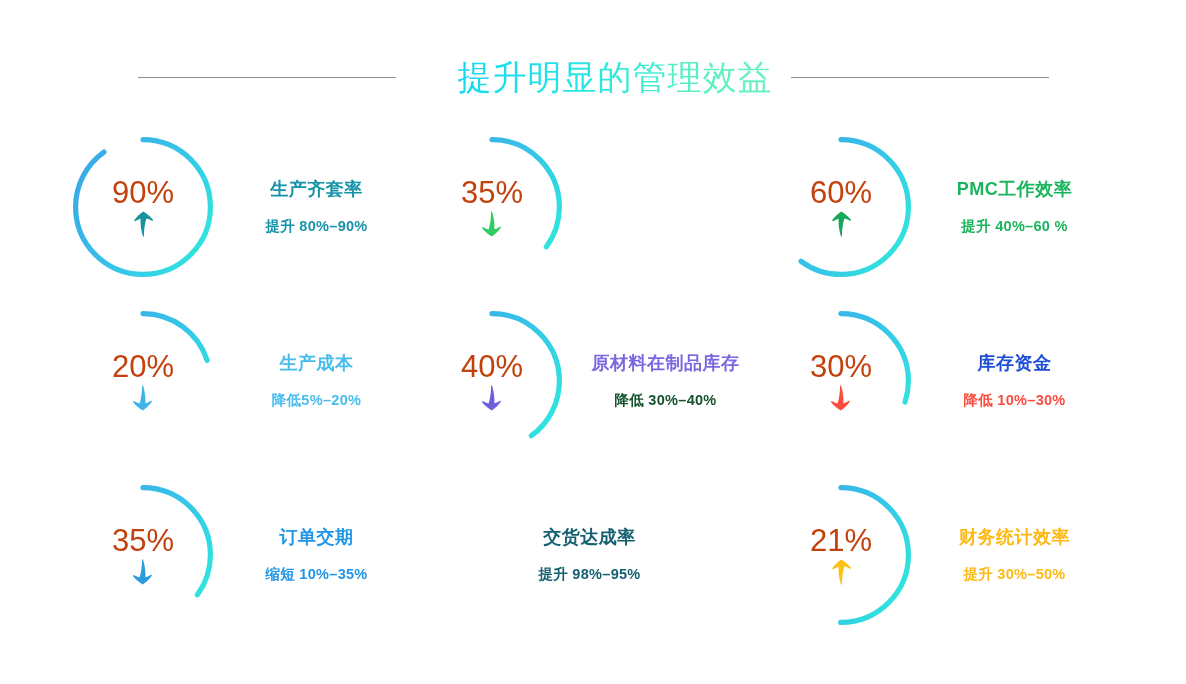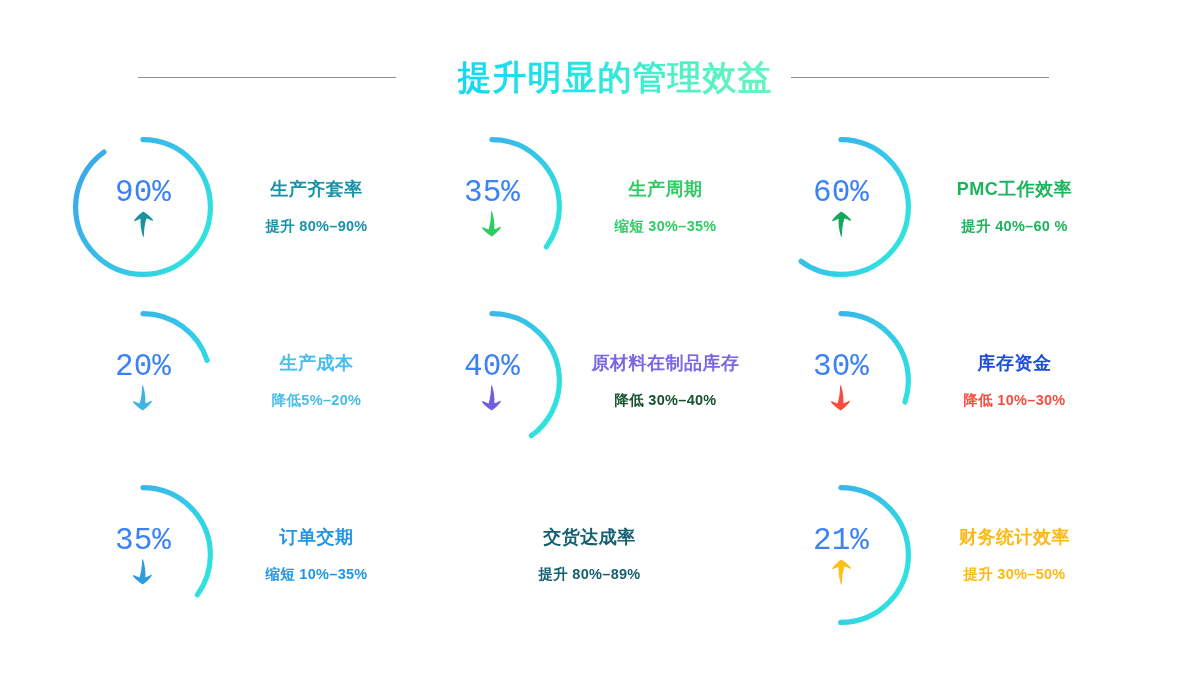--- a/index.html
+++ b/index.html
@@ -35,21 +35,21 @@
 
   .rule {
     width: 258px;
     height: 1px;
     background: #8f8f8f;
     flex: 0 0 auto;
   }
 
   .page-title {
     font-size: 34px;
-    font-weight: bold;
+    font-weight: normal;
     letter-spacing: 1px;
     white-space: nowrap;
     background-image: linear-gradient(90deg, #13D8F5 0%, #28E6E0 42%, #54F0C6 72%, #6BF2BE 100%);
     -webkit-background-clip: text;
     background-clip: text;
     color: transparent;
     -webkit-text-fill-color: transparent;
     line-height: 1.2;
     padding: 2px 0;
     margin-left: 44px;
@@ -96,24 +96,24 @@
     inset: 0;
     display: flex;
     flex-direction: column;
     align-items: center;
     justify-content: center;
   }
 
   .pct {
     font-size: 31px;
     font-weight: 400;
-    color: #3b82f6;
+    color: #c2410c;
     line-height: 1;
     letter-spacing: 0px;
-    font-family: Liberation Mono, monospace;
+    font-family: Liberation Sans, sans-serif;
   }
 
   .arrow-slot {
     height: 26px;
     margin-top: 3px;
     display: flex;
     align-items: center;
     justify-content: center;
   }
 
@@ -198,24 +198,20 @@
           </svg>
           <div class="ring-center">
             <div class="pct">35%</div>
             <div class="arrow-slot">
               <svg width="22" height="26" viewBox="0 0 22 26">
                 <path fill="#2ECC63" d="M10.8 25.4 C14.4 22.8 17.4 20.0 19.6 16.9 C20.2 16.1 19.5 15.4 18.6 15.9 C16.7 17.0 15.0 17.8 13.4 18.3 C13.7 13.0 13.1 7.4 11.1 0.8 C10.9 0.1 10.1 0.2 10.1 1.0 C10.0 6.8 9.4 12.7 7.6 18.5 C5.8 18.1 4.0 17.4 2.1 16.3 C1.2 15.8 0.6 16.6 1.3 17.4 C3.8 20.3 7.0 23.0 10.8 25.4 Z"></path>
               </svg>
             </div>
           </div>
         </div>
-        <div class="card-text">
-          <div class="card-title" style="color:#2ECC63">生产周期</div>
-          <div class="card-sub" style="color:#2ECC63">缩短 30%–35%</div>
-        </div>
       </div>
       <div class="card">
         <div class="ring-wrap">
           <svg class="ring-svg" viewBox="0 0 146 146">
             <defs>
               <linearGradient id="ringgrad2" x1="0.72" y1="0" x2="0.18" y2="1">
                 <stop offset="0%" stop-color="#3BA9E8"></stop>
                 <stop offset="55%" stop-color="#35C6E8"></stop>
                 <stop offset="100%" stop-color="#2FE8DC"></stop>
               </linearGradient>
@@ -336,21 +332,21 @@
           </div>
         </div>
         <div class="card-text">
           <div class="card-title" style="color:#2196E8">订单交期</div>
           <div class="card-sub" style="color:#2196E8">缩短 10%–35%</div>
         </div>
       </div>
       <div class="card">
         <div class="card-text">
           <div class="card-title" style="color:#145F70">交货达成率</div>
-          <div class="card-sub" style="color:#145F70">提升 80%–89%</div>
+          <div class="card-sub" style="color:#145F70">提升 98%–95%</div>
         </div>
       </div>
       <div class="card">
         <div class="ring-wrap">
           <svg class="ring-svg" viewBox="0 0 146 146">
             <defs>
               <linearGradient id="ringgrad8" x1="0.72" y1="0" x2="0.18" y2="1">
                 <stop offset="0%" stop-color="#3BA9E8"></stop>
                 <stop offset="55%" stop-color="#35C6E8"></stop>
                 <stop offset="100%" stop-color="#2FE8DC"></stop>

